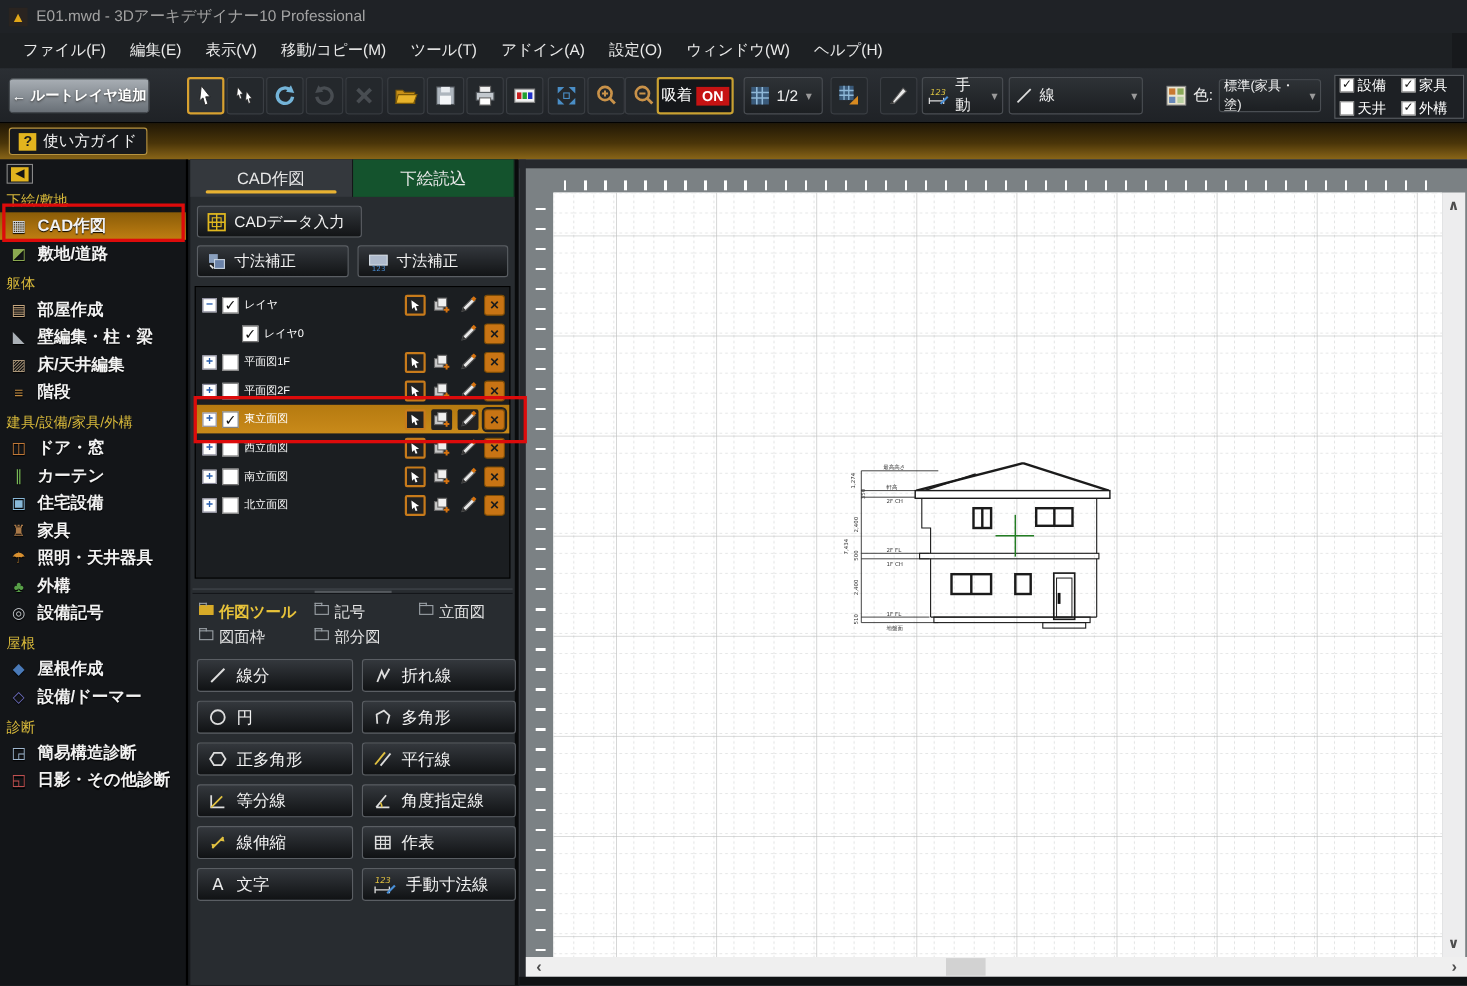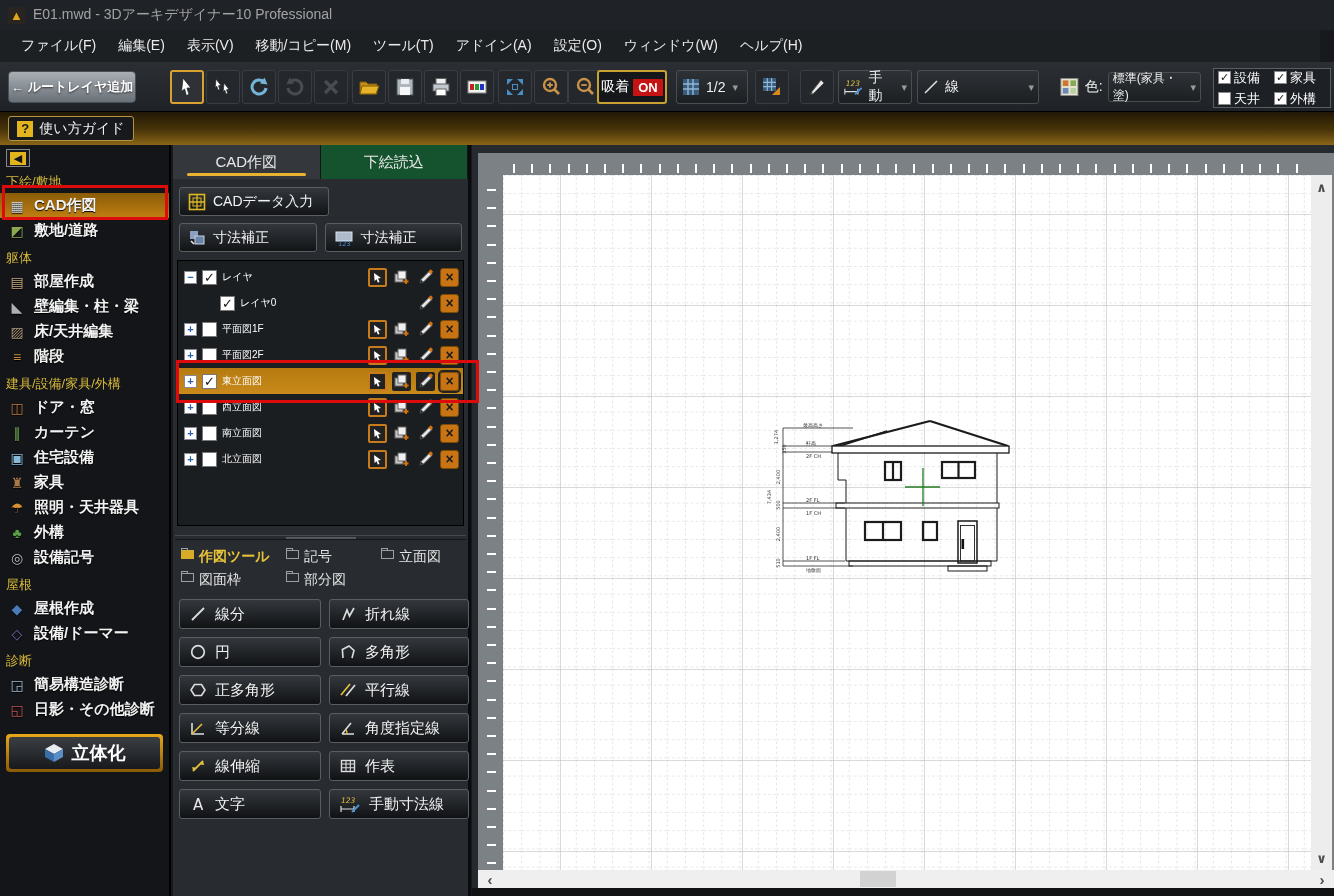--- a/index.html
+++ b/index.html
@@ -372,30 +372,20 @@
       </div>
     <div class="sb-sec">診断</div>
     <div class="sb-item">
         <span class="sb-ico" style="color:#a0b8d0">◲</span>
         <span>簡易構造診断</span>
       </div>
     <div class="sb-item">
         <span class="sb-ico" style="color:#c05050">◱</span>
         <span>日影・その他診断</span>
       </div>
-    <div class="solidify">
-      <div class="solidify-in">
-        <svg width="20" height="20" viewBox="0 0 20 20">
-            <polygon points="10,1 19,6 10,11 1,6" fill="#e8ecf0"></polygon>
-            <polygon points="1,6 10,11 10,19 1,14" fill="#3a6ea8"></polygon>
-            <polygon points="19,6 10,11 10,19 19,14" fill="#5a8ec8"></polygon>
-          </svg>
-        <span>立体化</span>
-      </div>
-    </div>
   </div>
 
   <div class="panel">
     <div class="ptabs">
       <div class="ptab active">CAD作図</div>
       <div class="ptab">下絵読込</div>
     </div>
     <div style="padding:8px 6px 0 6px">
       <div class="pbtn" style="width:150px">
         <svg width="18" height="18" viewBox="0 0 18 18">

